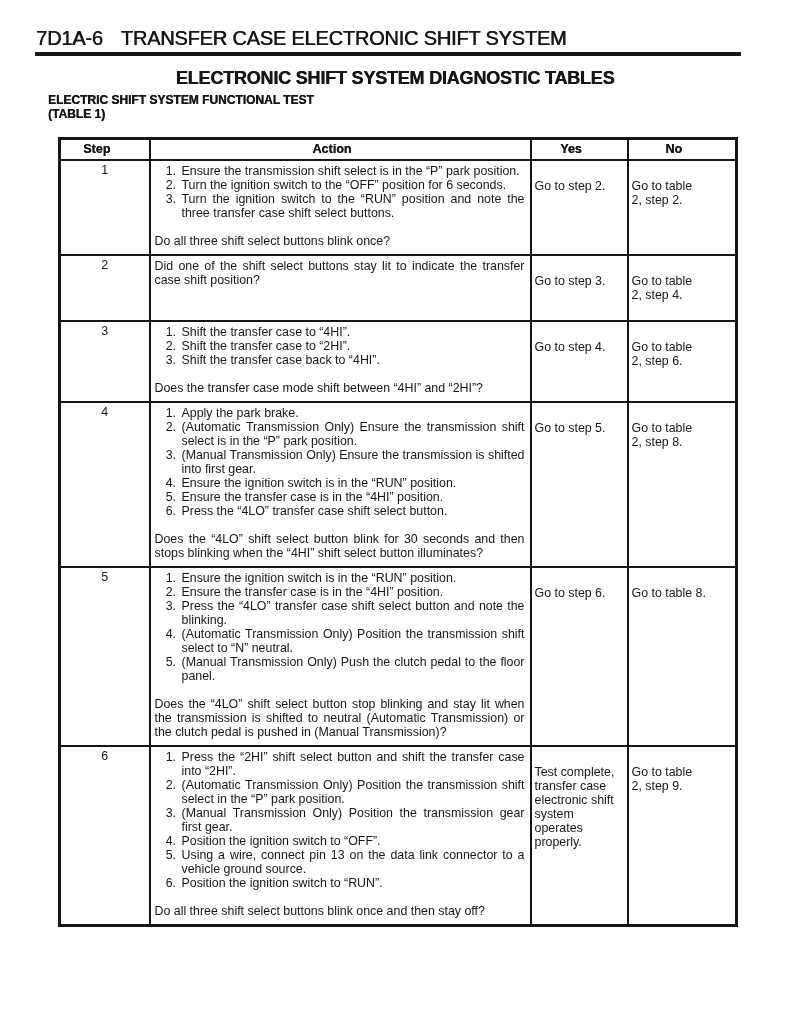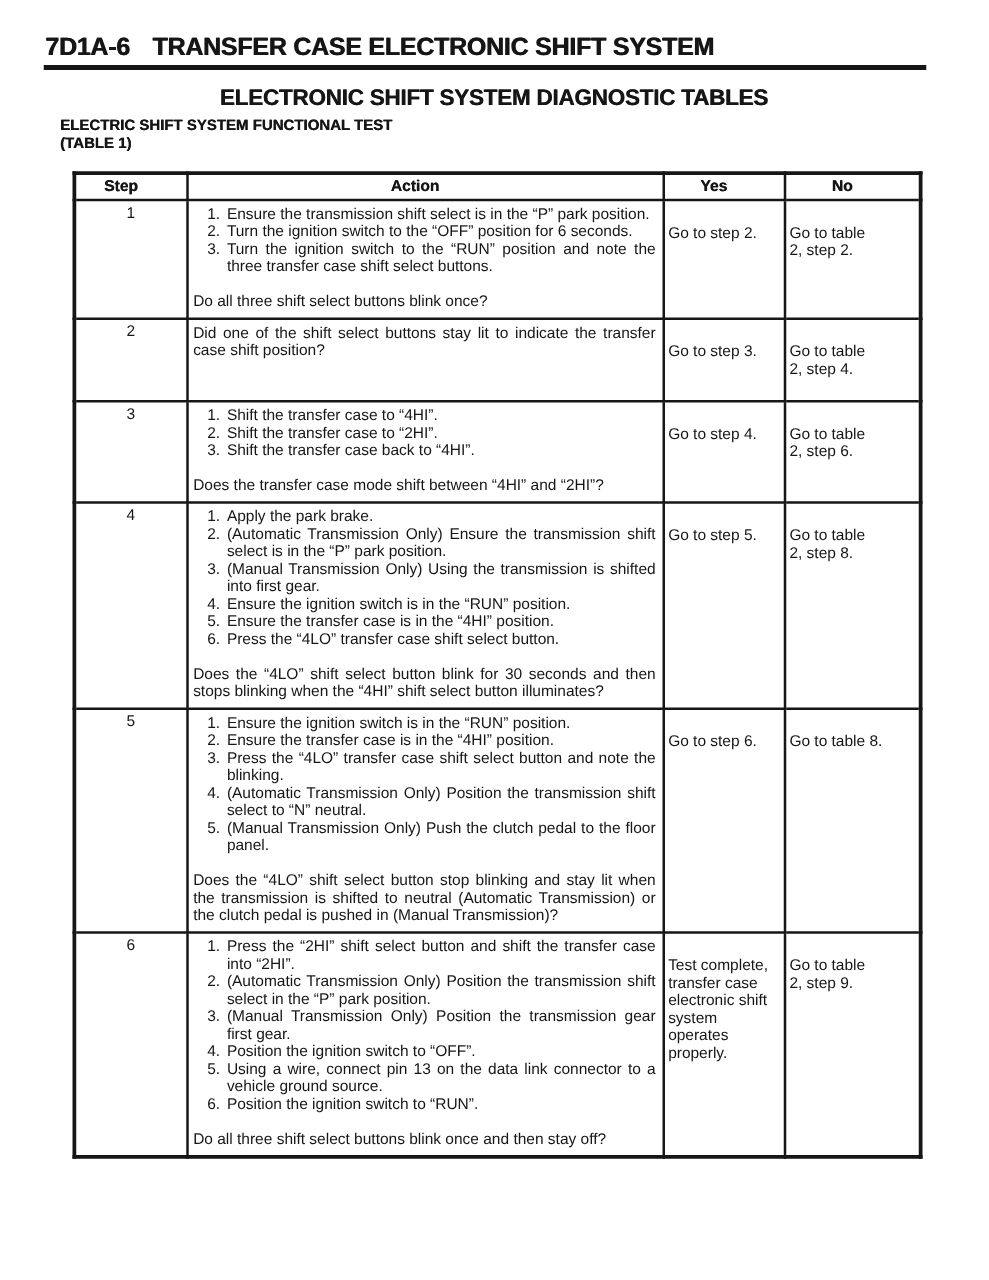--- a/index.html
+++ b/index.html
@@ -9,21 +9,21 @@
     background: #ffffff;
     color: #161616;
     font-family: "Liberation Sans", sans-serif;
     overflow: hidden;
   }
   .page { position: relative; width: 791px; height: 1024px; padding-top: 27px; }
 
   .masthead {
     margin-left: 36px;
     font-size: 20px;
-    font-weight: bold;
+    font-weight: normal;
     letter-spacing: -0.2px;
     text-shadow: 0.6px 0 0 currentColor;
     white-space: nowrap;
   }
   .masthead .page-code { margin-right: 18px; }
   .masthead-rule {
     margin: 2px 0 0 35px;
     width: 706px; height: 4px;
     background: #161616;
   }
@@ -166,21 +166,21 @@
     <td class="no">Go to table
 2, step 6.</td>
   </tr>
 
   <tr>
     <td class="step">4</td>
     <td class="action">
       <ol>
               <li>Apply the park brake.</li>
               <li>(Automatic Transmission Only) Ensure the transmission shift select is in the “P” park position.</li>
-              <li>(Manual Transmission Only) Using the transmission is shifted into first gear.</li>
+              <li>(Manual Transmission Only) Ensure the transmission is shifted into first gear.</li>
               <li>Ensure the ignition switch is in the “RUN” position.</li>
               <li>Ensure the transfer case is in the “4HI” position.</li>
               <li>Press the “4LO” transfer case shift select button.</li>
             </ol>
       <p class="question">Does the “4LO” shift select button blink for 30 seconds and then stops blinking when the “4HI” shift select button illuminates?</p>
     </td>
     <td class="yes">Go to step 5.</td>
     <td class="no">Go to table
 2, step 8.</td>
   </tr>

